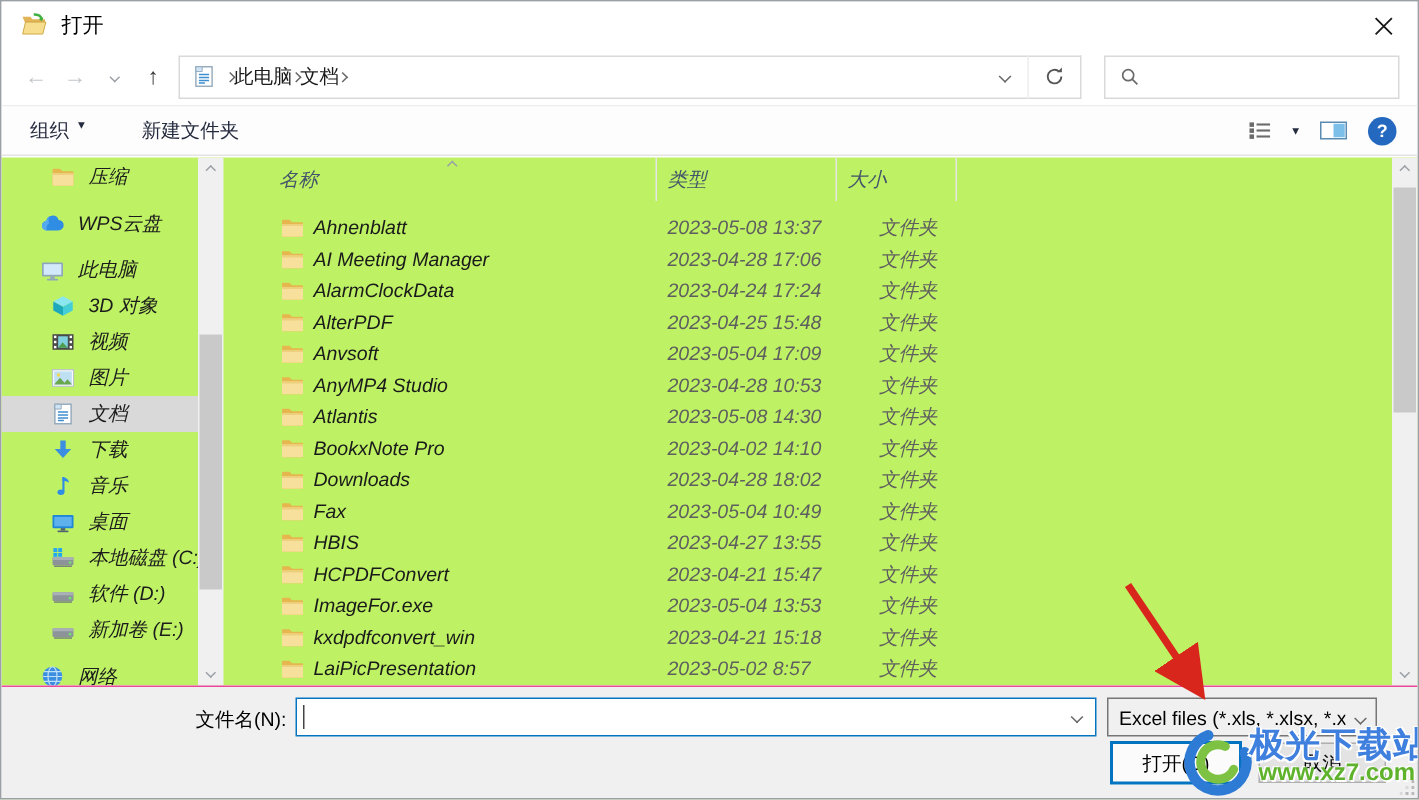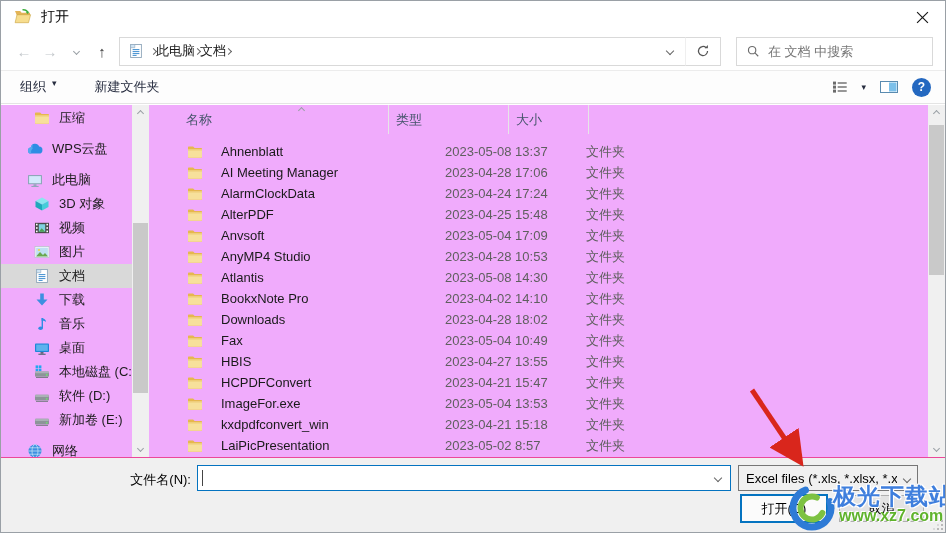--- a/index.html
+++ b/index.html
@@ -36,47 +36,47 @@
 
   
   .commandbar { height:33px; display:flex; align-items:center; padding:0 14px 0 19px; border-bottom:1px solid #e4e4e4; background:#fdfdfd; }
   .cb-item { font-size:13px; color:#262c3f; display:flex; gap:6px; cursor:pointer; }
   .cb-caret { font-size:9px; color:#262c3f; }
   .cb-gap { width:38px; }
   .cb-right { margin-left:auto; display:flex; align-items:center; gap:13px; }
   .help-btn { width:19px; height:19px; border-radius:50%; background:#2468c0; color:#fff; font-size:12px; font-weight:bold; display:flex; align-items:center; justify-content:center; }
 
   
-  .content { position:absolute; top:104px; left:0; right:0; bottom:75px; display:flex; background:#f0abfc; }
+  .content { position:absolute; top:104px; left:0; right:0; bottom:75px; display:flex; background:#bef264;font-style:italic; }
 
   
   .sidebar { width:148px; position:relative; padding-top:1px; }
   .sb-items { margin-right:17px; }
   .sb-item { height:24px; display:flex; align-items:center; gap:9px; font-size:13px; color:#1c1c1c; padding-left:26px; cursor:pointer; white-space:nowrap; }
   .sb-item.ind { padding-left:33px; }
   .sb-item.sel { background:#d9d9d9; }
   .sb-item.gap { margin-top:7px; }
   .sb-icon { width:16px; height:16px; flex:none; display:inline-flex; }
   .scrollbar { position:absolute; top:0; right:0; bottom:0; width:17px; background:#f0f0f0; }
   .sc-arrow { position:absolute; left:0; width:17px; height:15px; display:flex; align-items:center; justify-content:center; }
   .sc-arrow.top { top:1px; } .sc-arrow.bot { bottom:1px; }
   .sc-thumb { position:absolute; left:1px; right:1px; background:#c9c9c9; }
 
   
   .list { flex:1; position:relative; }
   .list-header { position:absolute; top:0; left:0; right:17px; height:29px; display:flex; font-size:13px; color:#44546a; }
   .hc { height:29px; display:flex; align-items:center; border-right:1px solid #e6e6e6; cursor:pointer; }
-  .hc-name { width:240px; padding-left:37px; }
+  .hc-name { width:289px; padding-left:37px; }
   .hc-date { width:141px; padding-left:7px; }
   .hc-type { width:120px; padding-left:7px; }
   .hc-size { width:80px;  padding-left:7px; }
   .sort-caret { position:absolute; left:150px; top:3px; }
   .rows { position:absolute; top:36px; left:0; right:17px; bottom:0; overflow:hidden; }
   .row { height:21px; display:flex; align-items:center; font-size:13px; cursor:pointer; }
-  .r-name { width:289px; padding-left:38px; display:flex; align-items:center; gap:18px; color:#1a1a1a; white-space:nowrap; overflow:hidden; }
+  .r-name { width:289px; padding-left:38px; display:flex; align-items:center; gap:6px; color:#1a1a1a; white-space:nowrap; overflow:hidden; }
   .r-icon { width:16px; height:16px; flex:none; display:inline-flex; }
   .r-date { width:141px; padding-left:7px; color:#5f5f5f; }
   .r-type { width:120px; padding-left:7px; color:#5f5f5f; }
   .r-size { width:80px;  padding-left:7px; color:#5f5f5f; }
 
   
   .footer { position:absolute; left:0; right:0; bottom:0; height:75px; background:#f0f0f0; border-top:1px solid #ec4899; }
   .fn-label { position:absolute; left:0; top:13px; width:190px; text-align:right; font-size:13px; color:#000; }
   .fn-wrap { position:absolute; left:196px; top:7px; width:534px; height:26px; background:#fff; border:1px solid #0473c0; }
   .fn-input { position:absolute; left:4px; top:1px; right:24px; height:22px; border:none; outline:none; font-size:13px; font-family:inherit; }
@@ -151,21 +151,20 @@
             <path d="M13.2 8a5.2 5.2 0 11-1.6-3.7" stroke="#555" stroke-width="1.4"></path>
             <path d="M13.6 1.2v3.6h-3.6z" fill="#555"></path>
           </svg>
       </div>
     </div>
     <div class="search-box">
       <svg width="14" height="14" viewBox="0 0 16 16" fill="none" stroke="#6b6b6b" stroke-width="1.3">
           <circle cx="7" cy="7" r="4.2"></circle>
           <path d="M10.2 10.2L14 14"></path>
         </svg>
-      <input class="search-input" placeholder="在 文档 中搜索" style="">
     </div>
   </div>
 
   <div class="commandbar">
     <span class="cb-item">
       <span>组织</span>
       <span class="cb-caret">▾</span>
     </span>
     <span class="cb-gap"></span>
     <span class="cb-item">新建文件夹</span>

